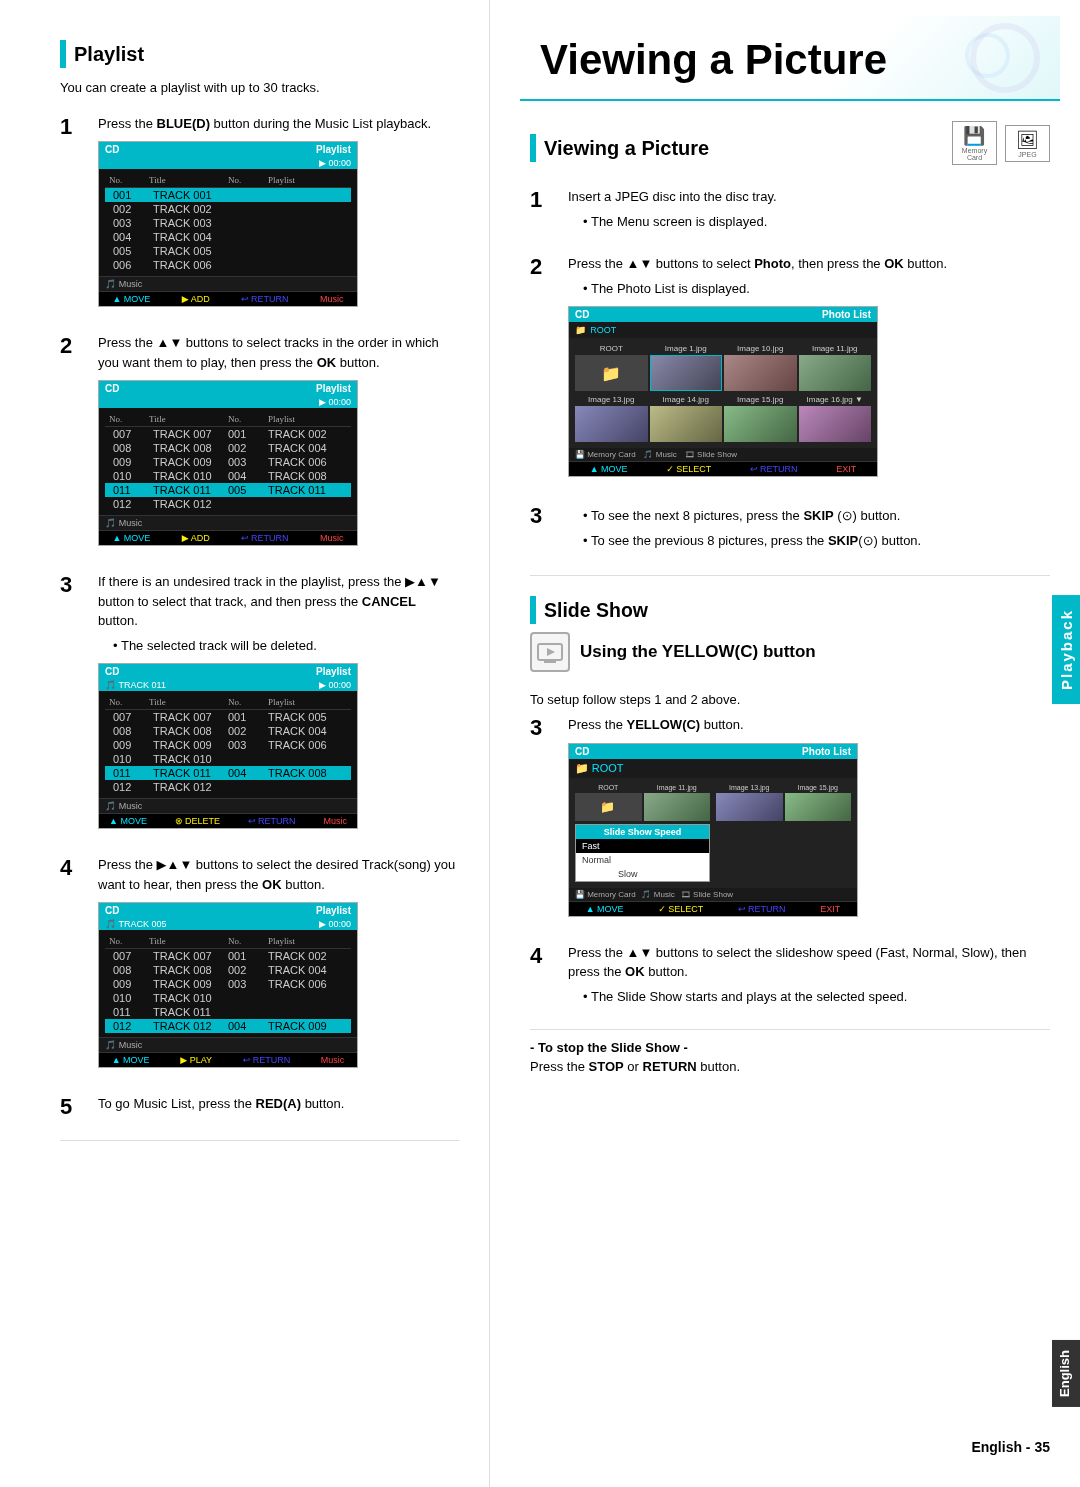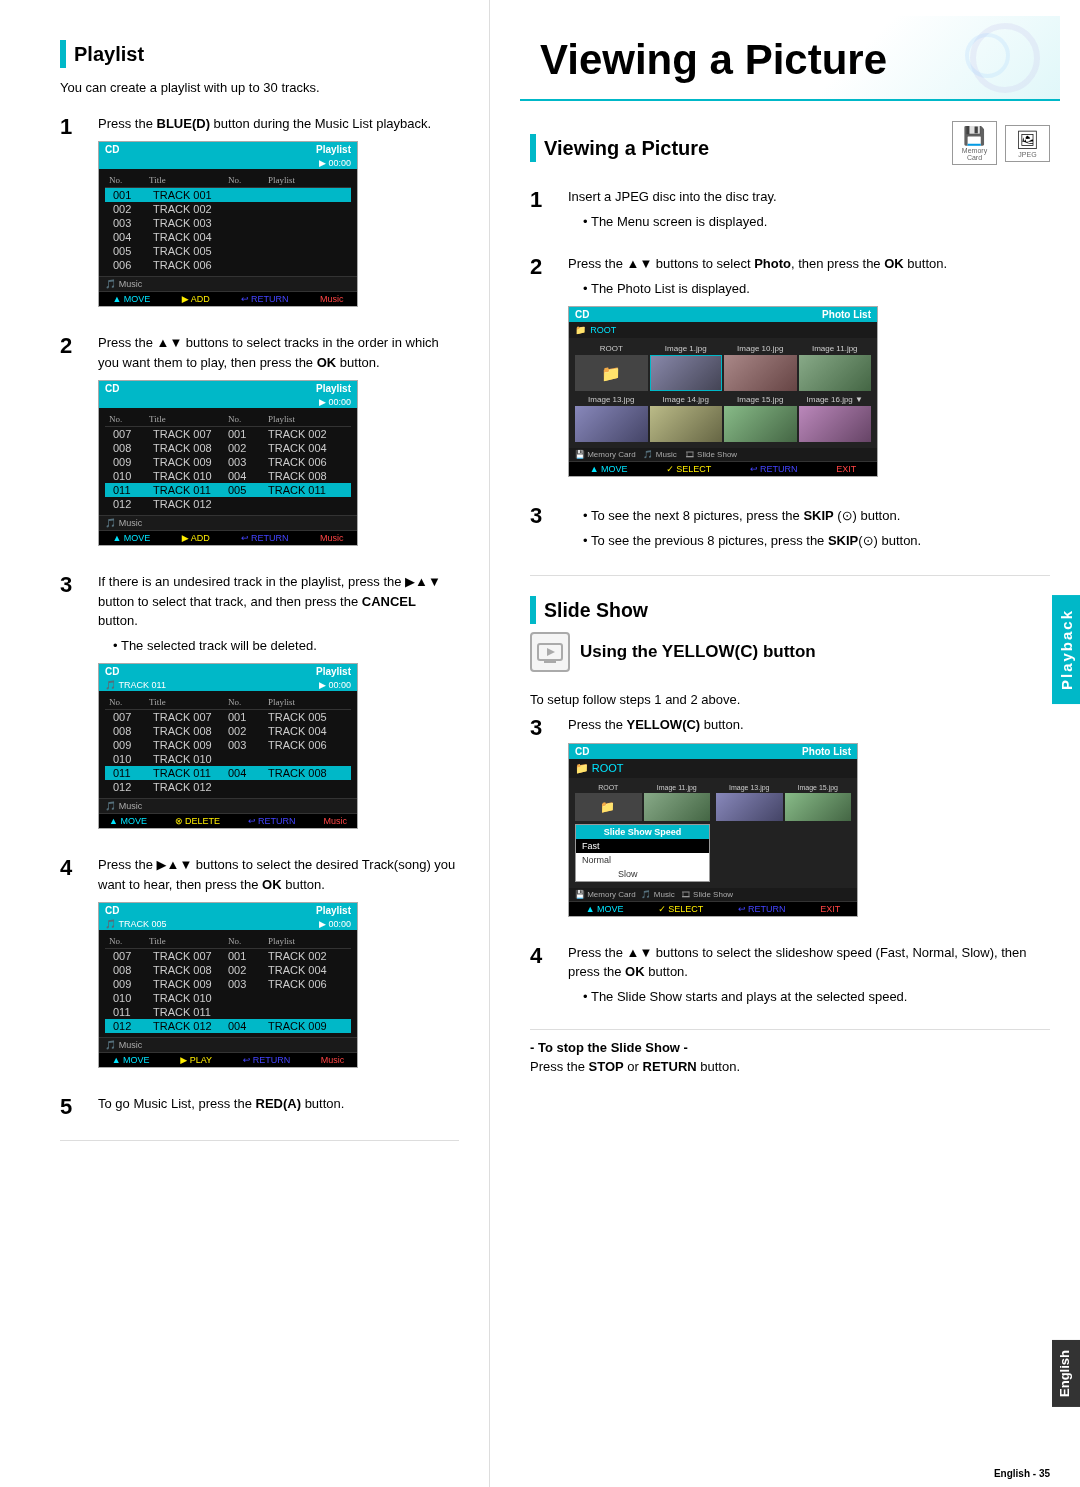--- a/index.html
+++ b/index.html
@@ -279,23 +279,23 @@
     
     .using-yellow-row {
       display: flex;
       align-items: center;
       margin-bottom: 10px;
     }
 
     
     .page-footer {
       position: absolute;
-      bottom: 8px;
+      bottom: 32px;
       right: 30px;
-      font-size: 10px;
+      font-size: 14px;
       font-weight: bold;
     }
 
     
     .slide-show-section-header {
       display: flex;
       align-items: center;
       margin-bottom: 8px;
     }
 

